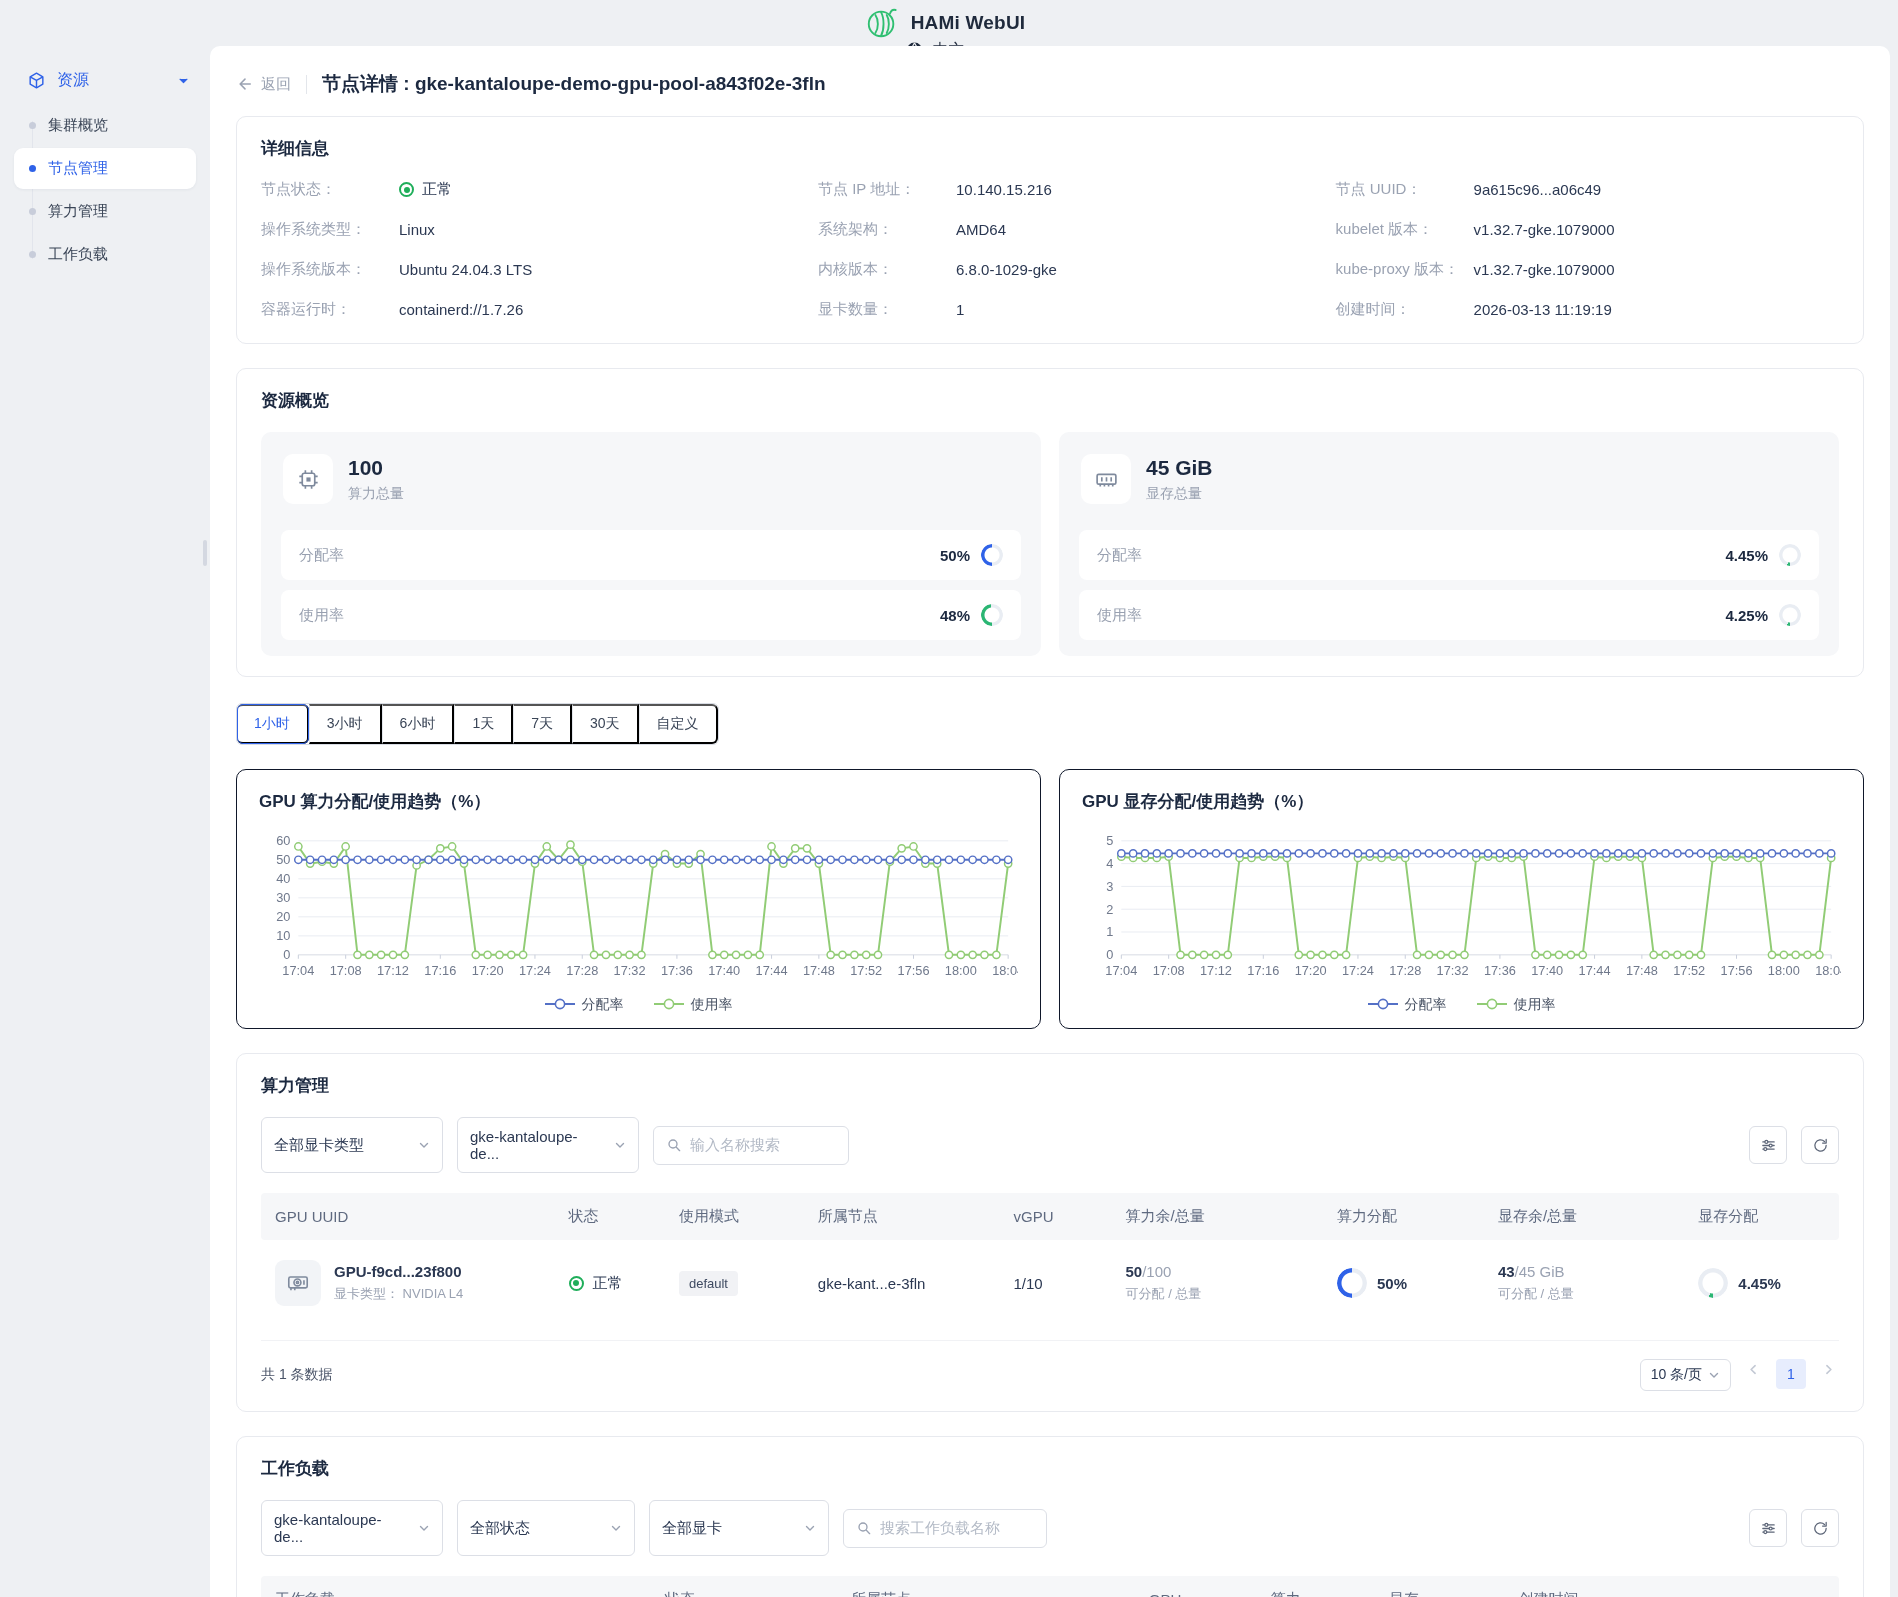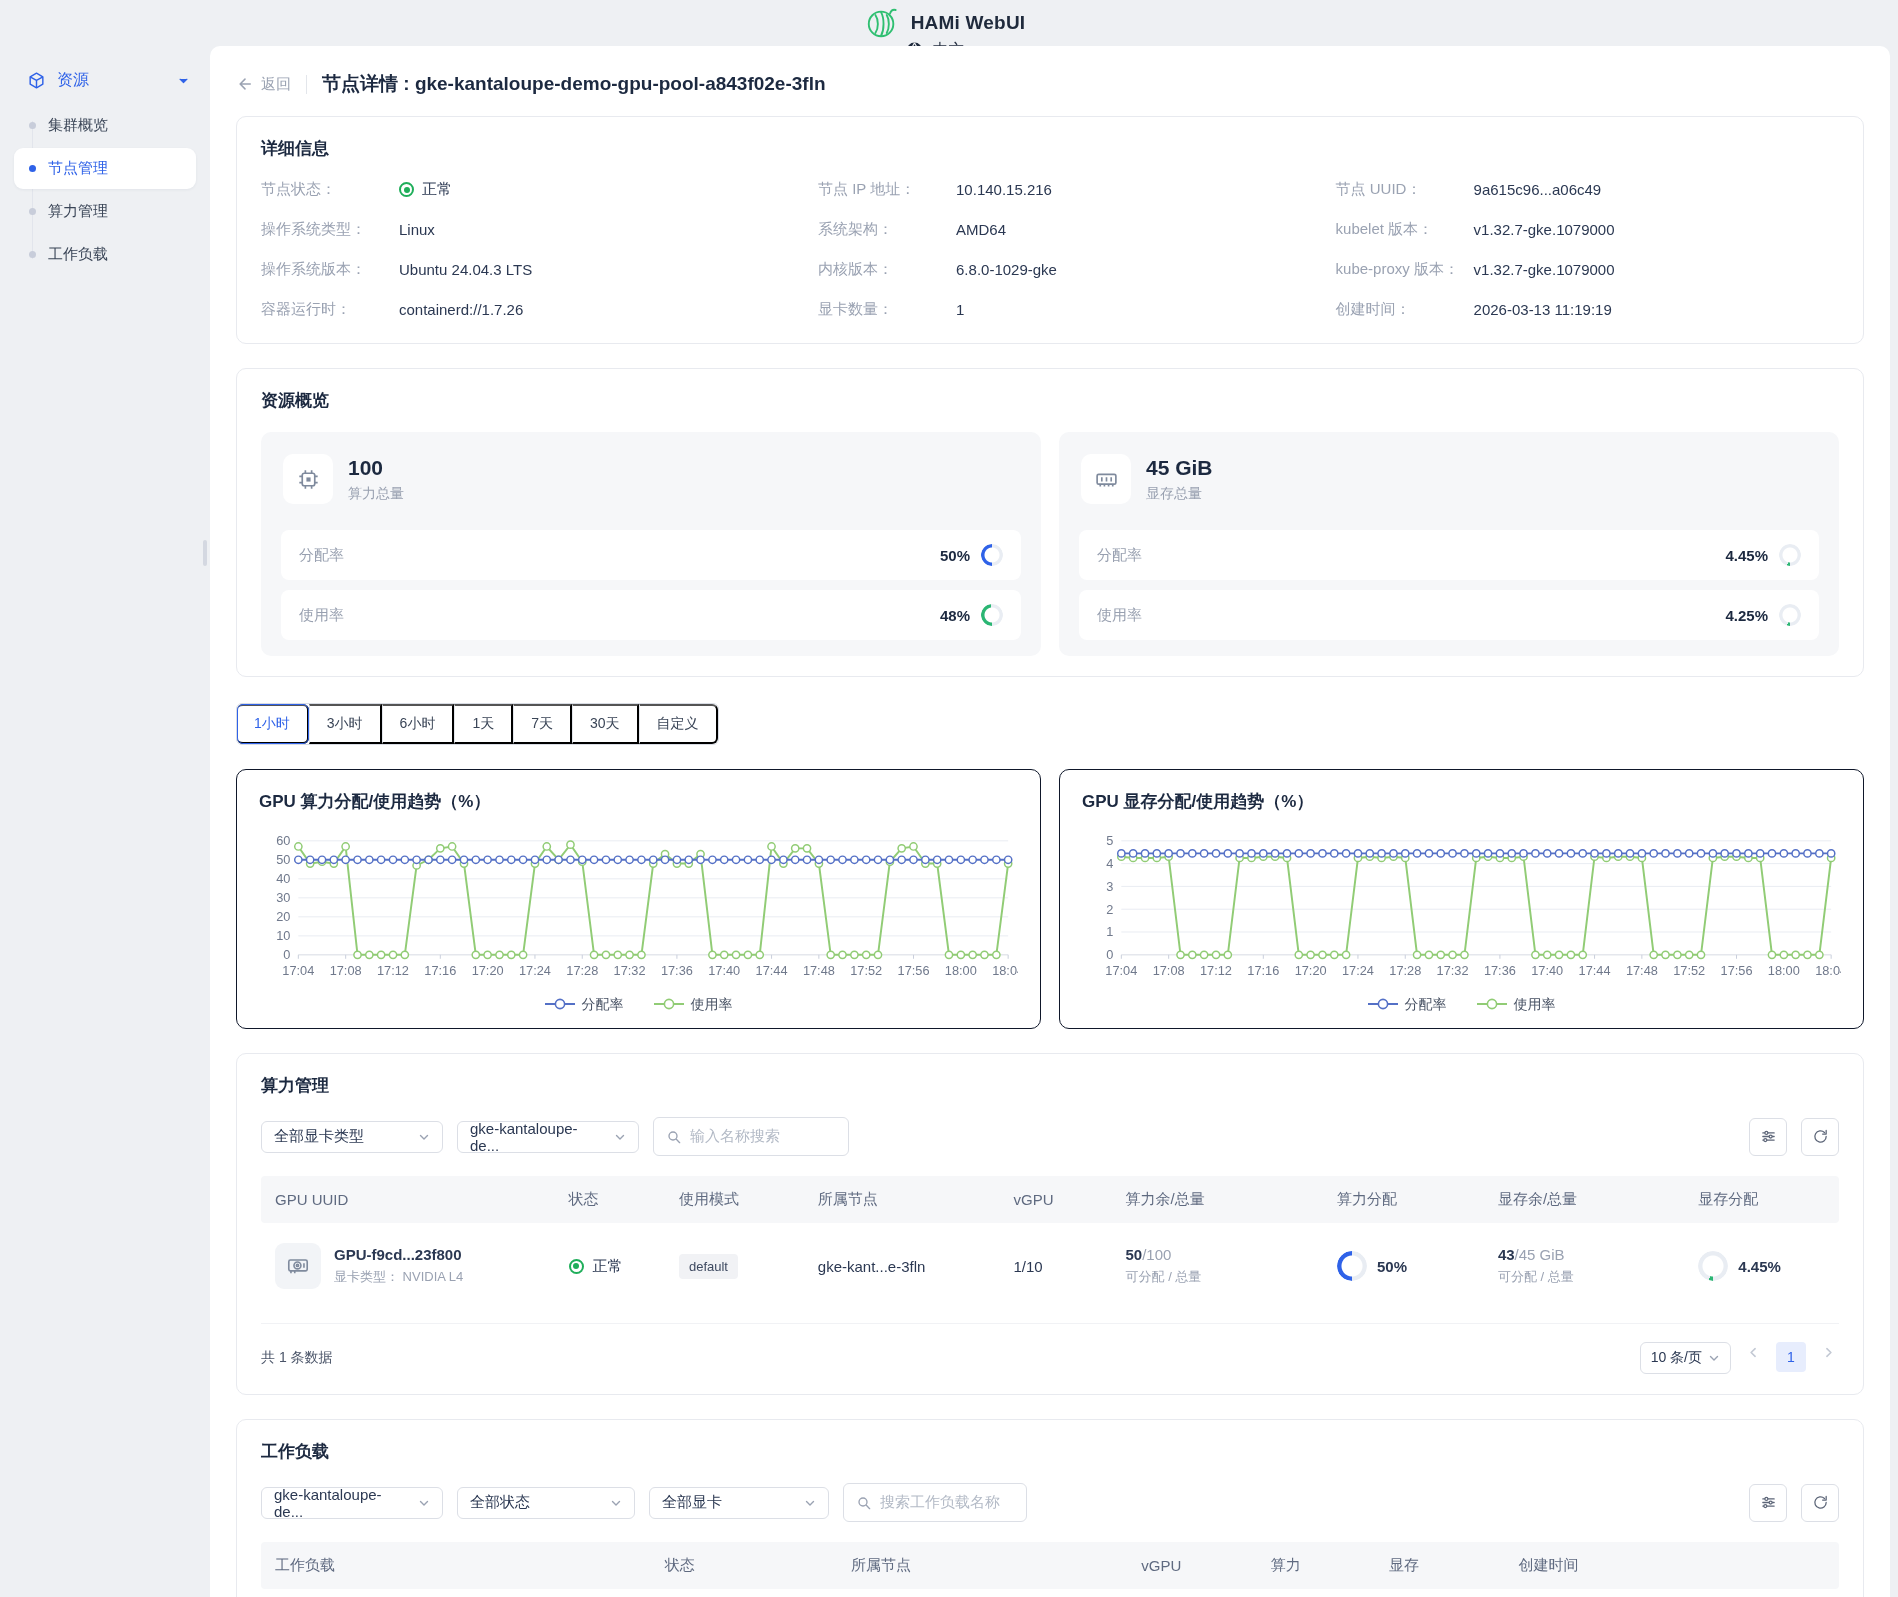--- a/index.html
+++ b/index.html
@@ -55,21 +55,21 @@
   .time-btn:last-child { border-radius: 0 6px 6px 0; }
   .time-btn.active { color: #2f62e8; outline: 1px solid #2f62e8; outline-offset: -1px; border-radius: 6px; }
   
   .charts-row { display: grid; grid-template-columns: 1fr 1fr; gap: 18px; margin-bottom: 24px; }
   .chart-card { border: 1px solid #0f172a; border-radius: 10px; padding: 20px 22px 14px; }
   .chart-title { font-size: 17px; font-weight: 700; color: #1c2940; margin-bottom: 16px; }
   .chart-legend { display: flex; justify-content: center; gap: 30px; align-items: center; margin-top: 4px; }
   .legend-item { display: flex; align-items: center; gap: 7px; font-size: 14px; color: #465062; }
   
   .filter-row { display: flex; align-items: center; gap: 14px; margin-bottom: 20px; }
-  .select { display: flex; align-items: center; justify-content: space-between; gap: 24px; height: 32px; padding: 0 12px; border: 1px solid #dcdfe6; border-radius: 6px; background: #fff; font-size: 15px; color: #2b3852; cursor: pointer; }
+  .select { display: flex; align-items: center; justify-content: space-between; gap: 24px; height: 56px; padding: 0 12px; border: 1px solid #dcdfe6; border-radius: 6px; background: #fff; font-size: 15px; color: #2b3852; cursor: pointer; }
   .search-box { display: flex; align-items: center; gap: 8px; height: 39px; padding: 0 12px; border: 1px solid #dcdfe6; border-radius: 6px; background: #fff; }
   .search-box input { border: none; outline: none; font-size: 15px; width: 140px; color: #2b3852; font-family: Liberation Serif, serif; }
   .search-box input::placeholder { color: #b3bac6; }
   .spacer { flex: 1; }
   .icon-btn { width: 38px; height: 38px; border: 1px solid #dcdfe6; border-radius: 6px; background: #fff; display: flex; align-items: center; justify-content: center; cursor: pointer; color: #5d6678; }
   
   .t-head { display: flex; align-items: center; height: 47px; background: #f6f7f9; border-radius: 4px; font-size: 15px; color: #5f6a80; }
   .t-head .th { padding: 0 14px; }
   .t-row { display: flex; align-items: center; padding: 20px 0; font-size: 15px; color: #2b3852; }
   .t-row .td { padding: 0 14px; display: flex; align-items: center; gap: 10px; }
@@ -861,21 +861,21 @@
             </span>
         </div>
         <div class="select" style="width:180px">
           <span>全部显卡</span>
           <span class="chev">
               <svg width="12" height="12" viewBox="0 0 12 12">
                 <path d="M2.5 4.5 L6 8 L9.5 4.5" stroke="currentColor" fill="none" stroke-width="1.4" stroke-linecap="round" stroke-linejoin="round"></path>
               </svg>
             </span>
         </div>
-        <div class="search-box" style="width:184px">
+        <div class="search-box" style="width:204px">
           <span style="display:inline-flex">
             <svg width="16" height="16" viewBox="0 0 24 24" fill="none" stroke="#9aa2b2" stroke-width="2" stroke-linecap="round">
                 <circle cx="10.5" cy="10.5" r="6"></circle>
                 <path d="M15.5 15.5 L20.5 20.5"></path>
               </svg>
           </span>
           <input placeholder="搜索工作负载名称" style="">
         </div>
         <div class="spacer"></div>
         <button class="icon-btn">

